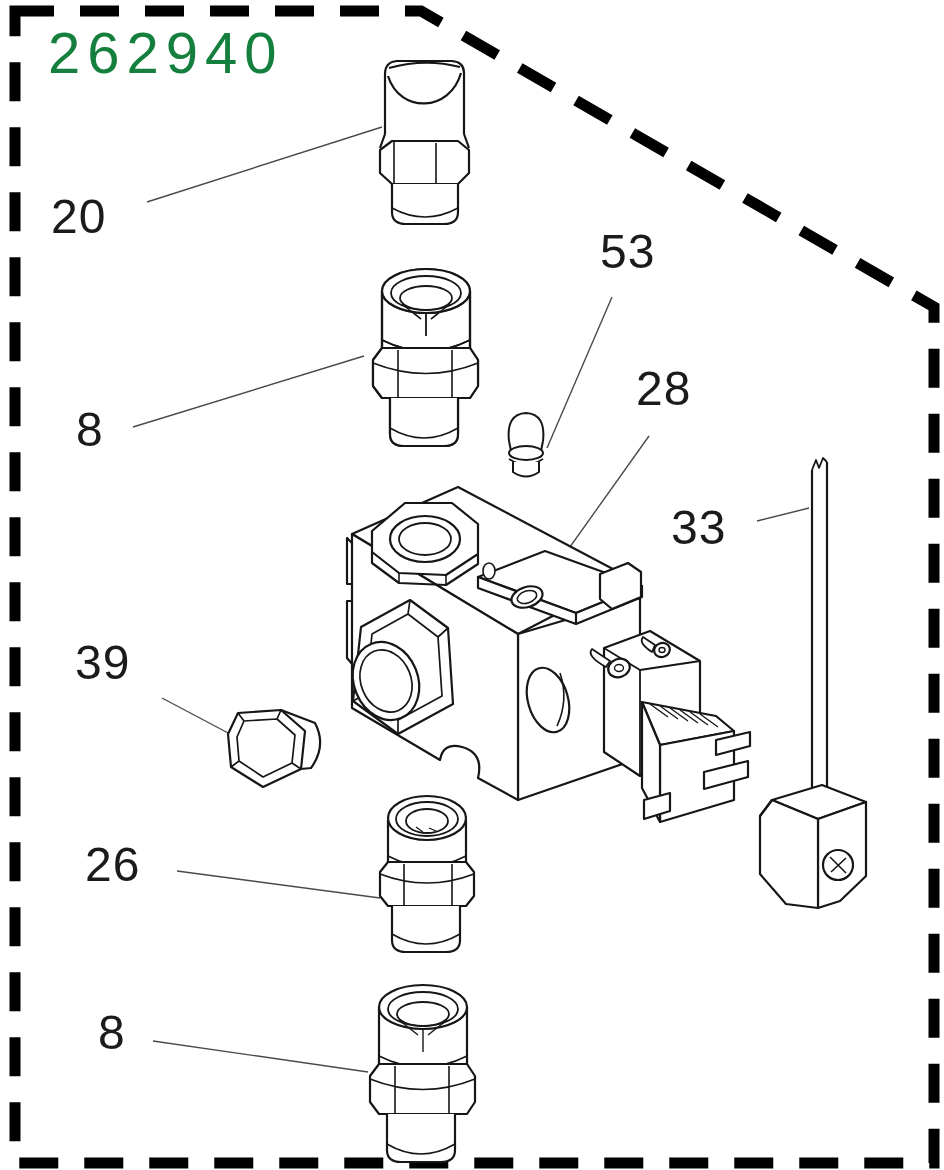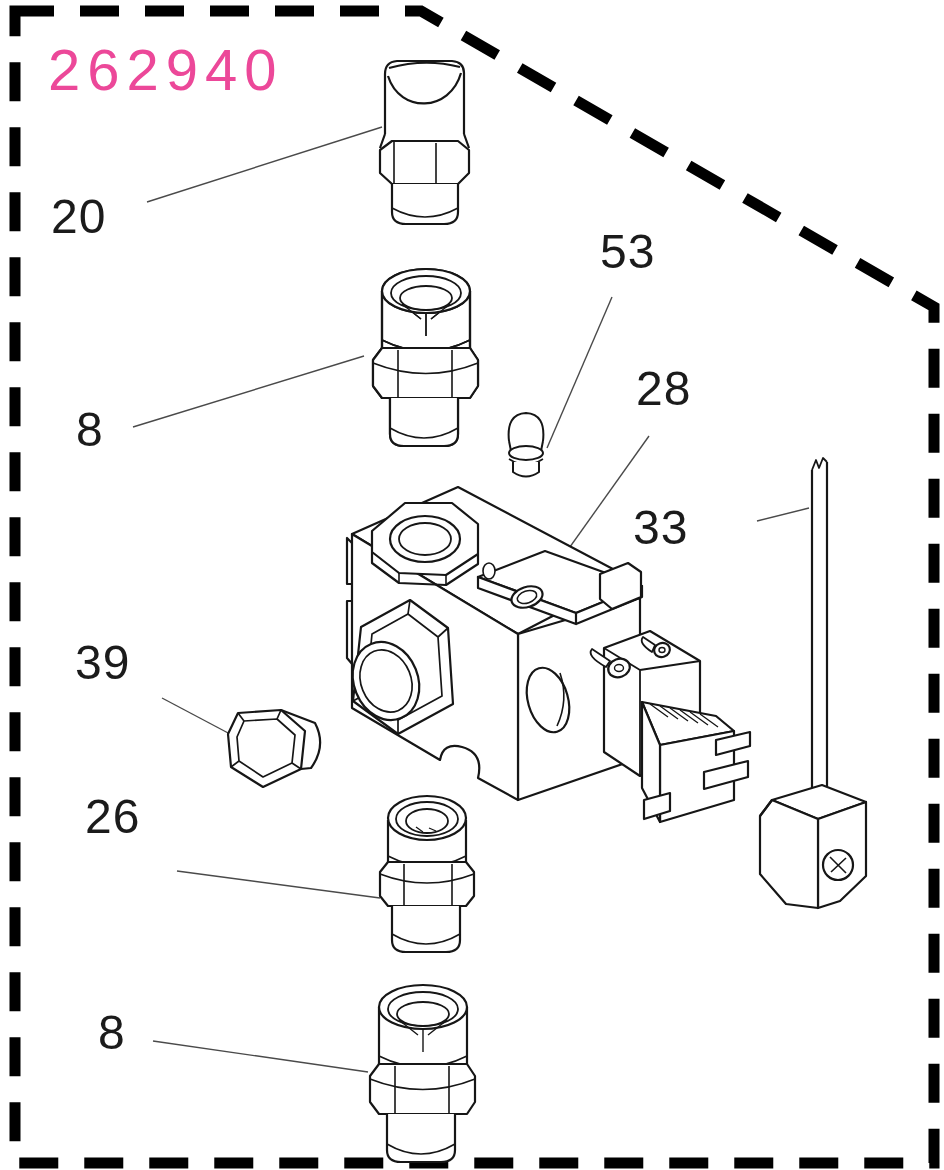--- a/index.html
+++ b/index.html
@@ -6,22 +6,22 @@
   .stage{
     position:relative;width:944px;height:1170px;background:#ffffff;
     font-family:"Liberation Sans", sans-serif;overflow:hidden;margin:0 auto;
   }
   .art{position:absolute;left:0;top:0;width:944px;height:1170px;}
   .lbl{
     position:absolute;color:#1b1b1b;font-size:48px;line-height:1;
     letter-spacing:1px;white-space:nowrap;user-select:none;
   }
   .pn{
-    position:absolute;left:48px;top:24px;color:#ec4899;font-size:58px;
-    line-height:1;letter-spacing:7px;white-space:nowrap;user-select:none;margin-top:17px;
+    position:absolute;left:48px;top:24px;color:#15803d;font-size:58px;
+    line-height:1;letter-spacing:7px;white-space:nowrap;user-select:none;
   }
   svg *{vector-effect:non-scaling-stroke;}
 </style>
 </head>
 <body>
 
 <div class="stage">
 
   <svg class="art" viewBox="0 0 944 1170">
 
@@ -166,17 +166,17 @@
       <path d="M830 857 L846 873 M846 858 L831 872" fill="none" stroke-width="1.6"></path>
     </g>
   </svg>
 
   <div class="pn">262940</div>
 
   <div class="lbl" style="left:51px;top:193px">20</div>
   <div class="lbl" style="left:76px;top:406px">8</div>
   <div class="lbl" style="left:600px;top:228px">53</div>
   <div class="lbl" style="left:636px;top:365px">28</div>
-  <div class="lbl" style="left:633px;top:504px">33</div>
+  <div class="lbl" style="left:671px;top:504px">33</div>
   <div class="lbl" style="left:75px;top:639px">39</div>
-  <div class="lbl" style="left:85px;top:793px">26</div>
+  <div class="lbl" style="left:85px;top:841px">26</div>
   <div class="lbl" style="left:98px;top:1009px">8</div>
 </div>
 
 </body></html>

